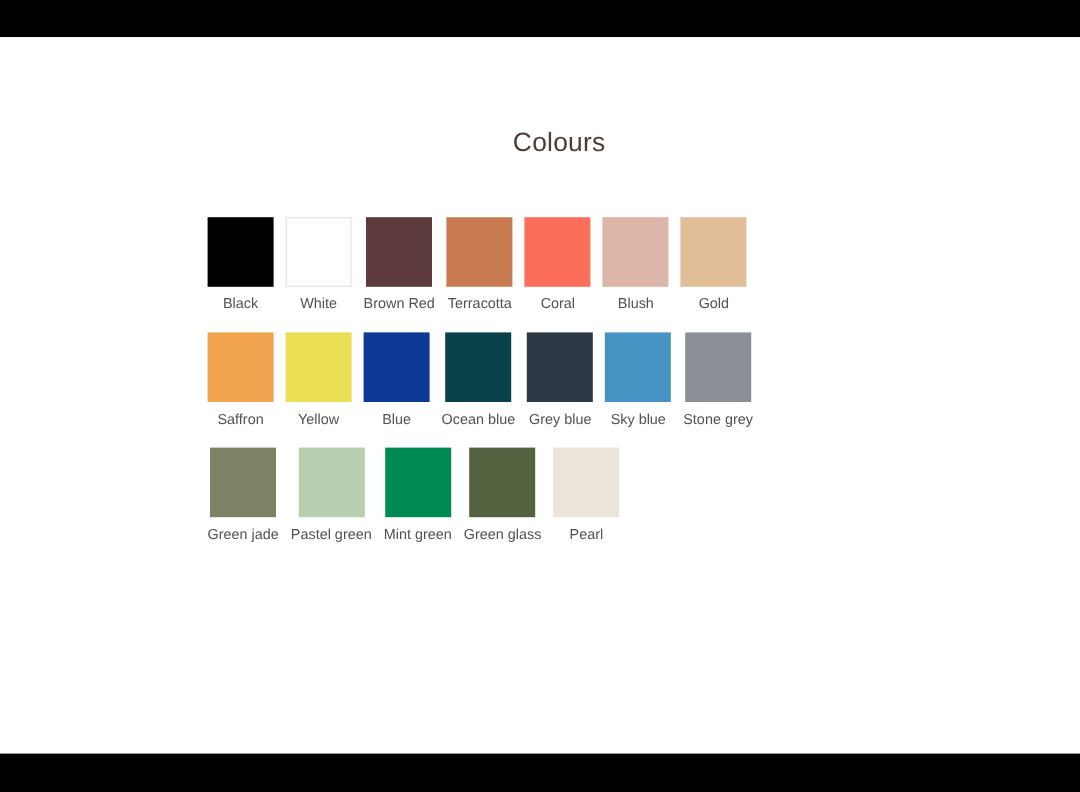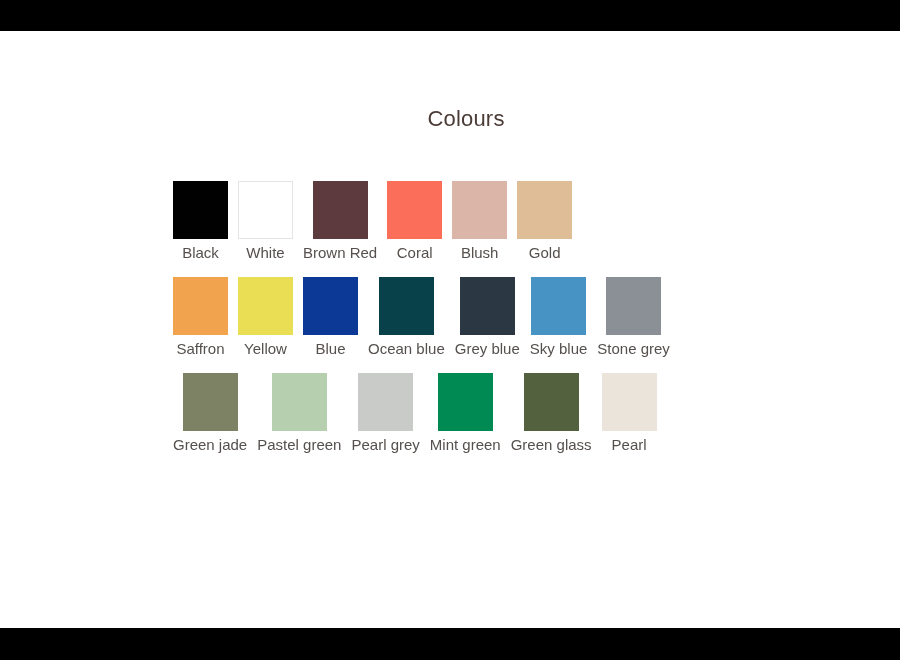--- a/index.html
+++ b/index.html
@@ -73,21 +73,21 @@
     height: 58px;
     box-sizing: border-box;
   }
 
   .swatch-chip.outlined {
     border: 1px solid #e4e4e4;
   }
 
   .swatch-label {
     margin-top: 7px;
-    font-size: 15px;
+    font-size: 12px;
     color: #55504d;
     white-space: nowrap;
     line-height: 14px;
     text-align: center;
   }
 </style>
 </head>
 <body>
 
 <div class="letterbox top"></div>
@@ -103,20 +103,24 @@
           <div class="swatch-chip" style="background: rgb(1, 1, 1);"></div>
           <div class="swatch-label">Black</div>
         </div>
         <div class="swatch-item">
           <div class="swatch-chip outlined" style="background: rgb(255, 255, 255);"></div>
           <div class="swatch-label">White</div>
         </div>
         <div class="swatch-item">
           <div class="swatch-chip" style="background: rgb(92, 58, 61);"></div>
           <div class="swatch-label">Brown Red</div>
+        </div>
+        <div class="swatch-item">
+          <div class="swatch-chip" style="background: rgb(200, 122, 81);"></div>
+          <div class="swatch-label">Terracotta</div>
         </div>
         <div class="swatch-item">
           <div class="swatch-chip" style="background: rgb(250, 110, 90);"></div>
           <div class="swatch-label">Coral</div>
         </div>
         <div class="swatch-item">
           <div class="swatch-chip" style="background: rgb(219, 181, 168);"></div>
           <div class="swatch-label">Blush</div>
         </div>
         <div class="swatch-item">
@@ -157,24 +161,20 @@
       <div class="swatch-row">
         <div class="swatch-item">
           <div class="swatch-chip" style="background: rgb(124, 130, 99);"></div>
           <div class="swatch-label">Green jade</div>
         </div>
         <div class="swatch-item">
           <div class="swatch-chip" style="background: rgb(181, 207, 175);"></div>
           <div class="swatch-label">Pastel green</div>
         </div>
         <div class="swatch-item">
-          <div class="swatch-chip" style="background: rgb(201, 203, 201);"></div>
-          <div class="swatch-label">Pearl grey</div>
-        </div>
-        <div class="swatch-item">
           <div class="swatch-chip" style="background: rgb(0, 138, 83);"></div>
           <div class="swatch-label">Mint green</div>
         </div>
         <div class="swatch-item">
           <div class="swatch-chip" style="background: rgb(84, 97, 63);"></div>
           <div class="swatch-label">Green glass</div>
         </div>
         <div class="swatch-item">
           <div class="swatch-chip" style="background: rgb(235, 228, 218);"></div>
           <div class="swatch-label">Pearl</div>

